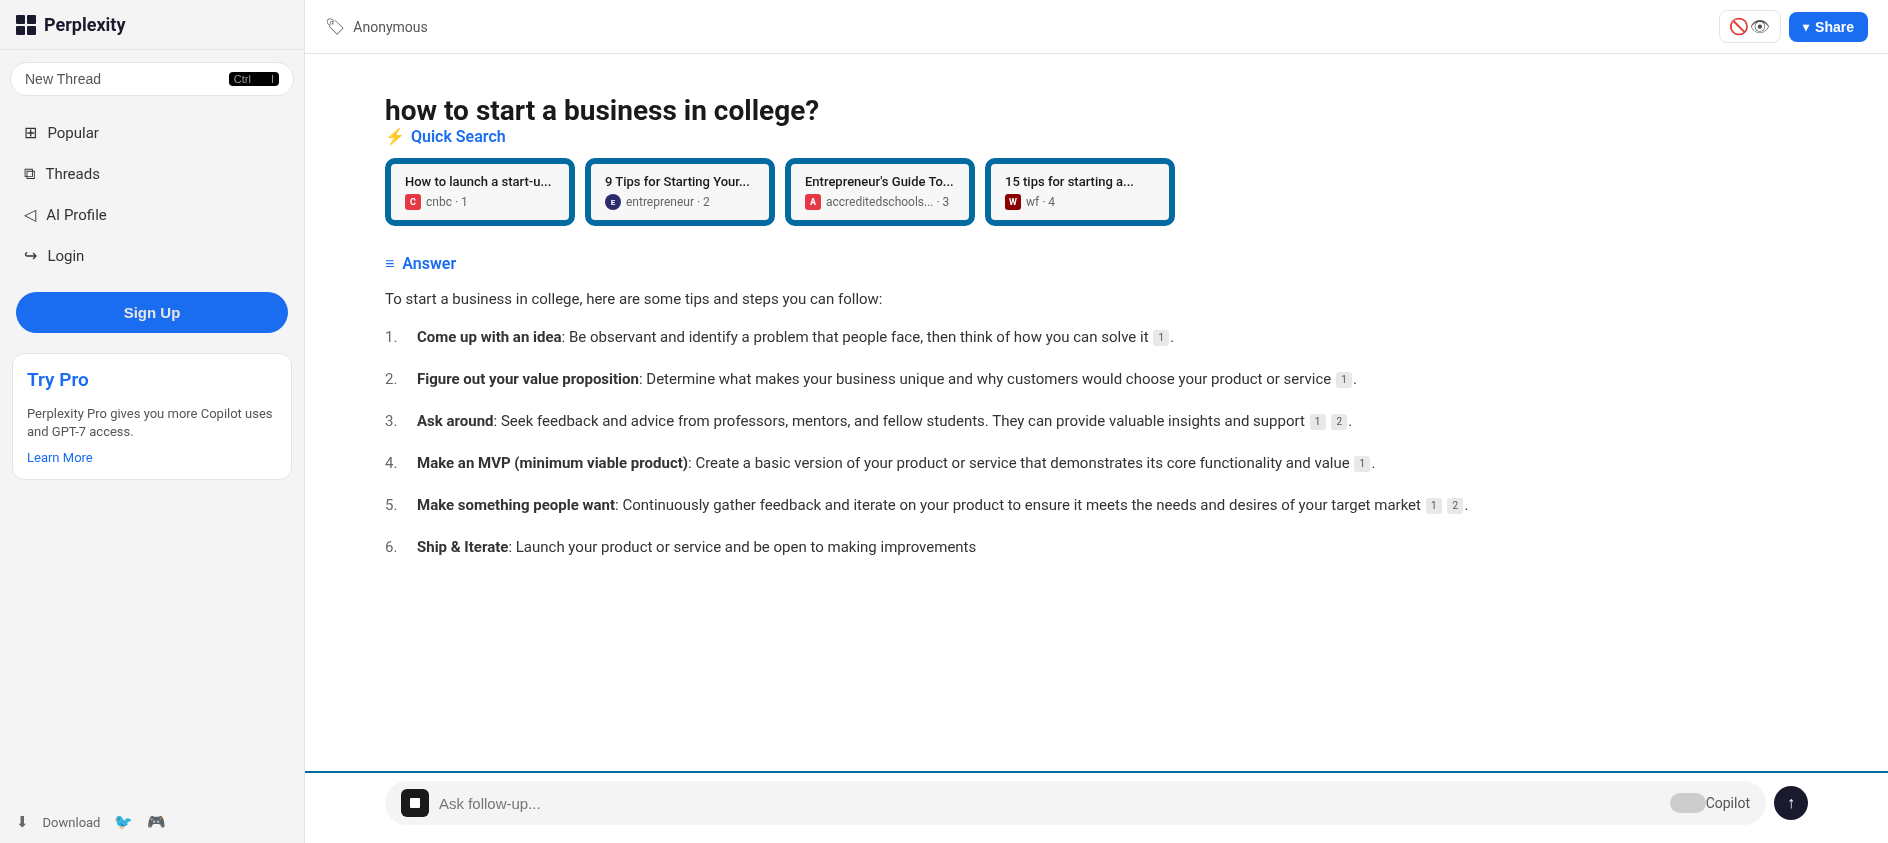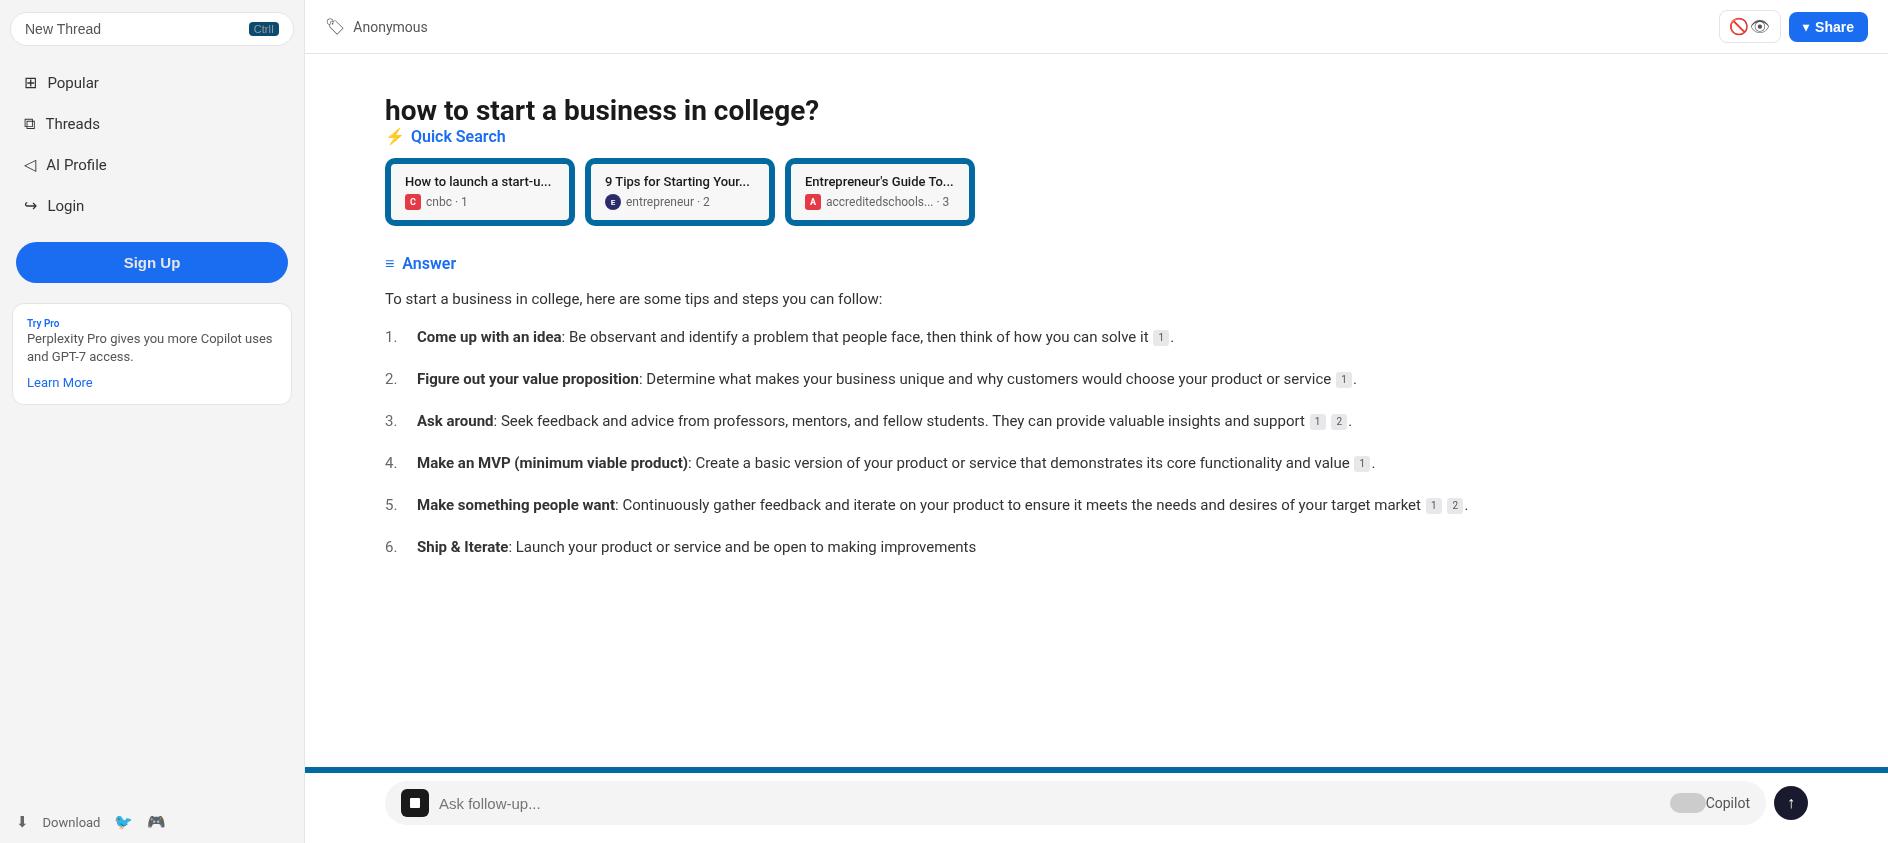--- a/index.html
+++ b/index.html
@@ -47,24 +47,24 @@
       background: #fff;
       border: 1px solid #e4e4e7;
       border-radius: 20px;
       cursor: pointer;
       font-size: 14px;
       color: #555;
     }
     .new-thread-btn .ctrl-badge {
       display: flex;
       align-items: center;
-      gap: 0;
+      gap: 20px;
       font-size: 11px;
       color: #999;
-      background: #0c4a6e;
+      background: #000000;
       border-radius: 4px;
       padding: 1px 5px;
     }
     .nav-items {
       display: flex;
       flex-direction: column;
       padding: 4px 0;
     }
     .nav-item {
       display: flex;
@@ -92,23 +92,23 @@
     }
     .pro-card {
       margin: 8px 12px;
       background: #fff;
       border: 1px solid #e4e4e7;
       border-radius: 12px;
       padding: 14px;
       font-size: 14px;
     }
     .pro-card .try-pro {
-      font-size: 10px;
+      font-size: 19px;
       font-weight: 600;
-      margin-bottom: 1px;
+      margin-bottom: 14px;
     }
     .pro-card .try-pro span {
       color: #1a6cf0;
     }
     .pro-card .pro-desc {
       color: #555;
       font-size: 13px;
       line-height: 1.4;
       margin-bottom: 8px;
     }
@@ -304,21 +304,21 @@
     
     #input-bar {
       position: absolute;
       bottom: 10px;
       left: 305px;
       right: 0;
       display: flex;
       align-items: center;
       padding: 8px 80px;
       background: #fff;
-      border-top: 6px solid #0369a1;
+      border-top: 2px solid #0369a1;
     }
     .input-wrapper {
       flex: 1;
       display: flex;
       align-items: center;
       background: #f4f4f5;
       border-radius: 24px;
       padding: 8px 16px;
       gap: 10px;
     }
@@ -375,20 +375,29 @@
       font-size: 16px;
       border: none;
       margin-left: 8px;
       flex-shrink: 0;
     }
   </style>
 </head>
 <body>
 
 <div id="sidebar">
+  <div id="sidebar-header">
+    <div class="logo-grid">
+      <span></span>
+        <span></span>
+        <span></span>
+        <span></span>
+    </div>
+    <span class="app-title">Perplexity</span>
+  </div>
 
   <button class="new-thread-btn">
     <span>New Thread</span>
     <span class="ctrl-badge">
       <span>Ctrl</span>
       <span>I</span>
     </span>
   </button>
 
   <div class="nav-items">
@@ -466,20 +475,27 @@
         <div class="card-source">
           <span class="source-badge badge-e" style="background:#2c2c6c;border-radius:50%;font-size:8px;">E</span>
           <span>entrepreneur · 2</span>
         </div>
       </div>
       <div class="search-card">
         <div class="card-title">Entrepreneur's Guide To...</div>
         <div class="card-source">
           <span class="source-badge badge-acc">A</span>
           <span>accreditedschools... · 3</span>
+        </div>
+      </div>
+      <div class="search-card">
+        <div class="card-title">15 tips for starting a...</div>
+        <div class="card-source">
+          <span class="source-badge badge-wf">W</span>
+          <span>wf · 4</span>
         </div>
       </div>
     </div>
 
     <div class="answer-header">
       <span class="lines-icon">≡</span>
       <span>Answer</span>
     </div>
 
     <p class="answer-intro">To start a business in college, here are some tips and steps you can follow:</p>

